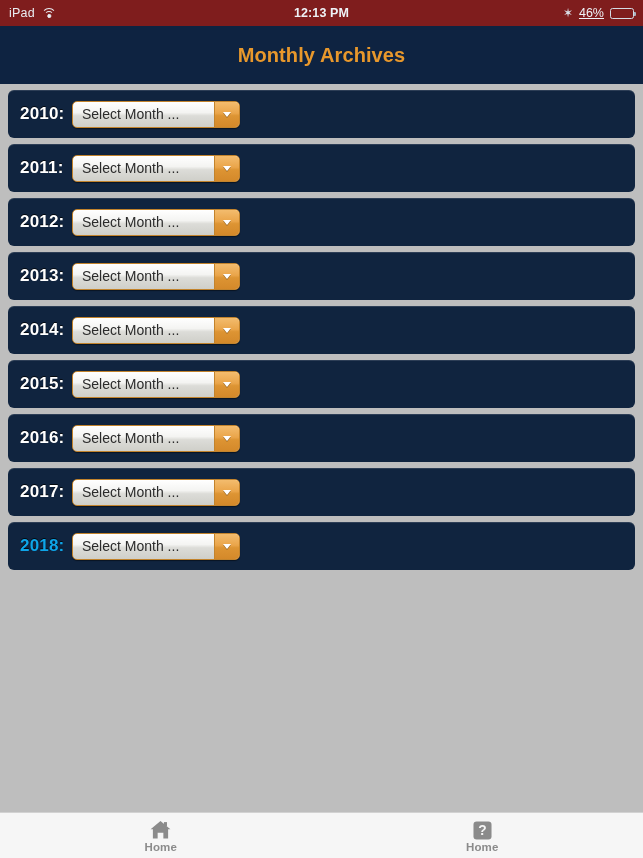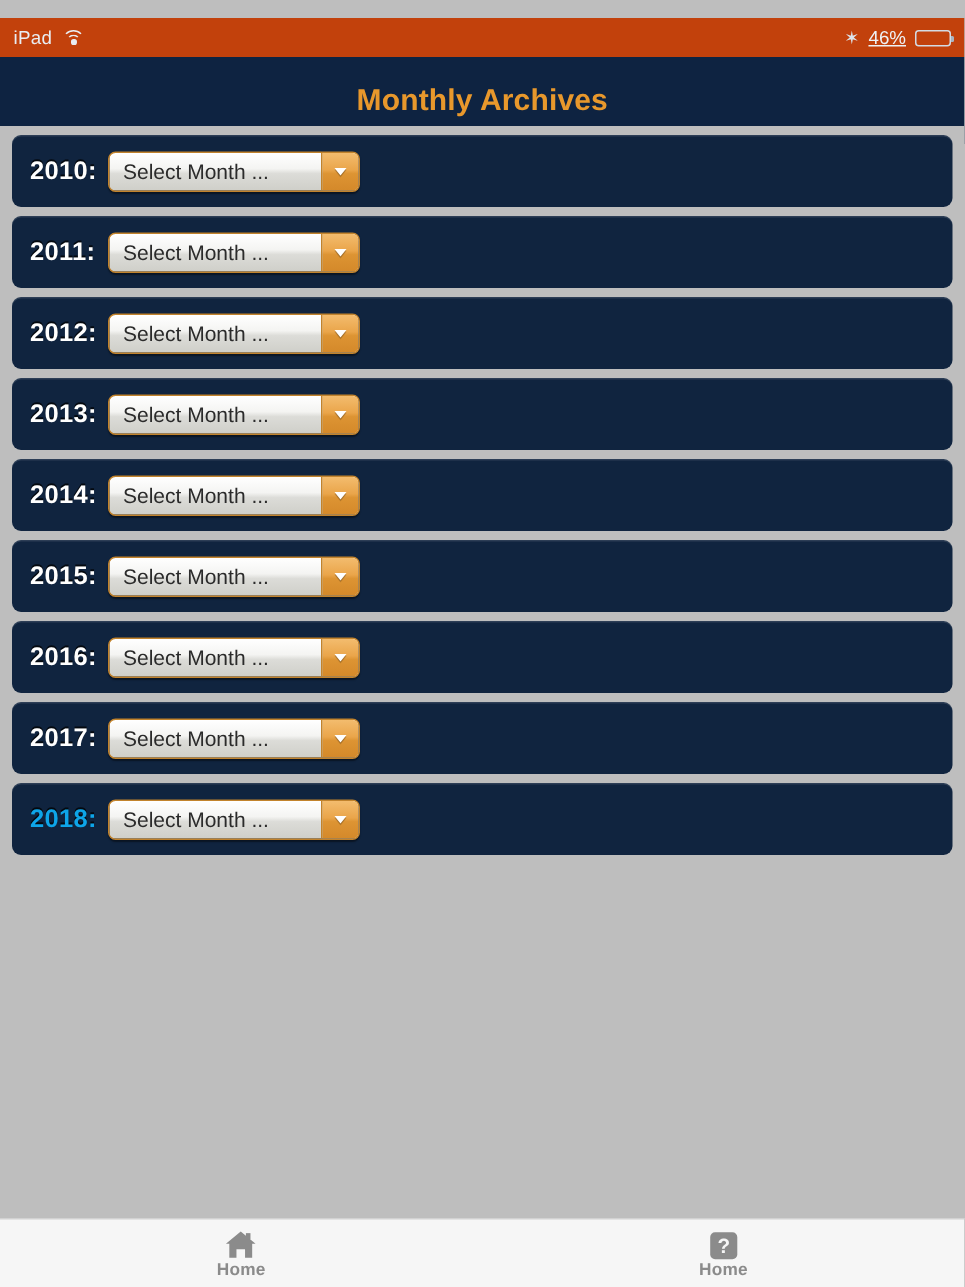--- a/index.html
+++ b/index.html
@@ -13,28 +13,27 @@
   body {
     font-family: "Liberation Sans", sans-serif;
     background: #bebebe;
     position: relative;
     -webkit-font-smoothing: antialiased;
   }
 
   
   #status-bar {
     height: 26px;
-    background: #c2410c;
+    background: #7f1d1d;
     display: flex;
     align-items: center;
     position: relative;
     padding: 0 9px;
     color: #e9edf2;
     font-size: 12.5px;
-    margin-top: 12px;
   }
   #status-left {
     display: flex;
     align-items: center;
     gap: 7px;
   }
   #status-device { font-size: 12.5px; letter-spacing: 0.2px; color: #e9edf2; }
   .wifi-glyph {
     display: inline-block;
     width: 15px; height: 12px;
@@ -223,20 +222,21 @@
 
 <div id="status-bar">
   <div id="status-left">
     <span id="status-device">iPad</span>
     <span class="wifi-glyph">
         <i></i>
         <i></i>
         <i></i>
       </span>
   </div>
+  <div id="status-center">12:13 PM</div>
   <div id="status-right">
     <span class="bt-glyph">✶</span>
     <span id="battery-pct">46%</span>
     <span class="battery-glyph">
       <span class="battery-fill" style="width: 46%;"></span>
     </span>
   </div>
 </div>
 
 <div id="header">

